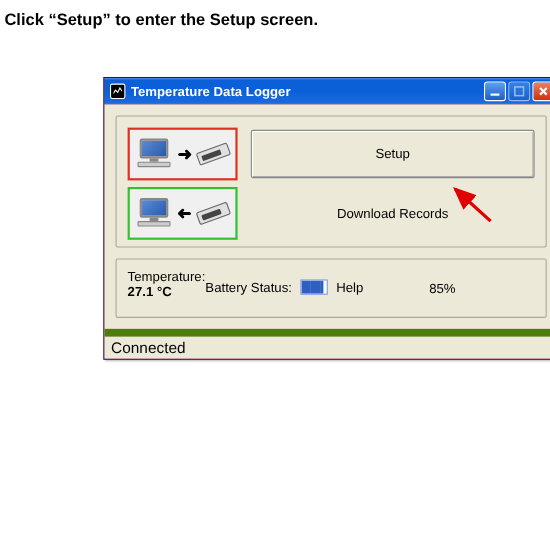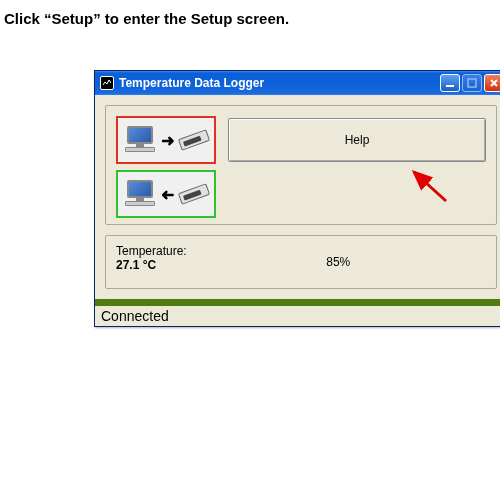--- a/index.html
+++ b/index.html
@@ -226,33 +226,34 @@
         <div class="row">
           <div class="thumb red">
             <div class="computer">
               <div class="monitor"></div>
                 <div class="stand"></div>
                 <div class="base"></div>
             </div>
             <div class="arrow-shape">➜</div>
             <div class="device"></div>
           </div>
-          <div class="row-btn framed">Help</div>
+          <div class="row-btn framed">Setup</div>
         </div>
 
         <div class="row">
           <div class="thumb green">
             <div class="computer">
               <div class="monitor"></div>
                 <div class="stand"></div>
                 <div class="base"></div>
             </div>
             <div class="arrow-shape" style="transform:scaleX(-1)">➜</div>
             <div class="device"></div>
           </div>
+          <div class="row-btn">Download Records</div>
         </div>
 
 
       </div>
 
       <div class="red-pointer">
         <svg width="50" height="40">
           <defs>
             <marker id="ah" markerWidth="8" markerHeight="8" refX="6" refY="3" orient="auto">
               <path d="M0,0 L7,3 L0,6 Z" fill="#e00000"></path>
@@ -261,20 +262,27 @@
           <line x1="40" y1="35" x2="8" y2="6" stroke="#e00000" stroke-width="3" marker-end="url(#ah)"></line>
         </svg>
       </div>
     </div>
 
     <div class="status-panel">
       <div class="temp-line">
         <span>Temperature:</span>
         <span class="bold">27.1 °C</span>
       </div>
+      <div class="batt-row">
+        <span class="batt-label">Battery Status:</span>
+        <div class="progress">
+          <div class="progress-fill"></div>
+        </div>
+        <span class="help-link">Help</span>
+      </div>
       <div class="progress-label">85%</div>
     </div>
   </div>
 
   <div class="statusbar">
     <span>Connected</span>
   </div>
 </div>
 
 </body></html>

